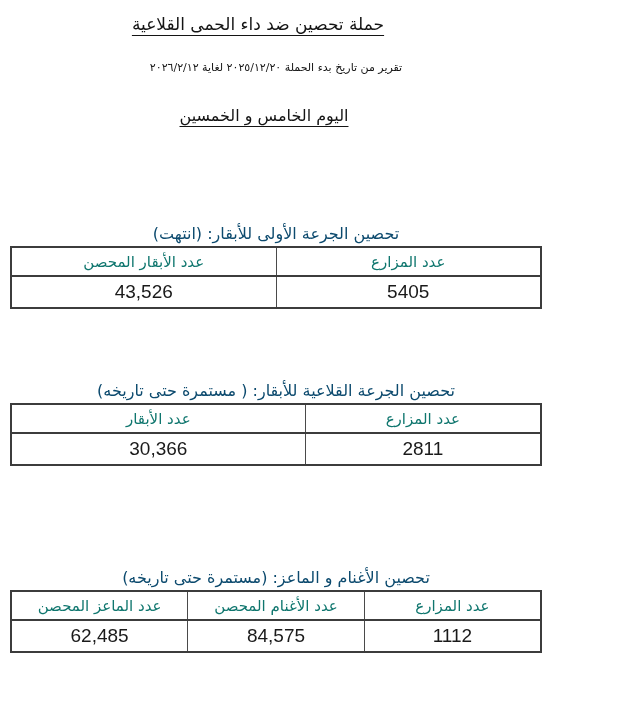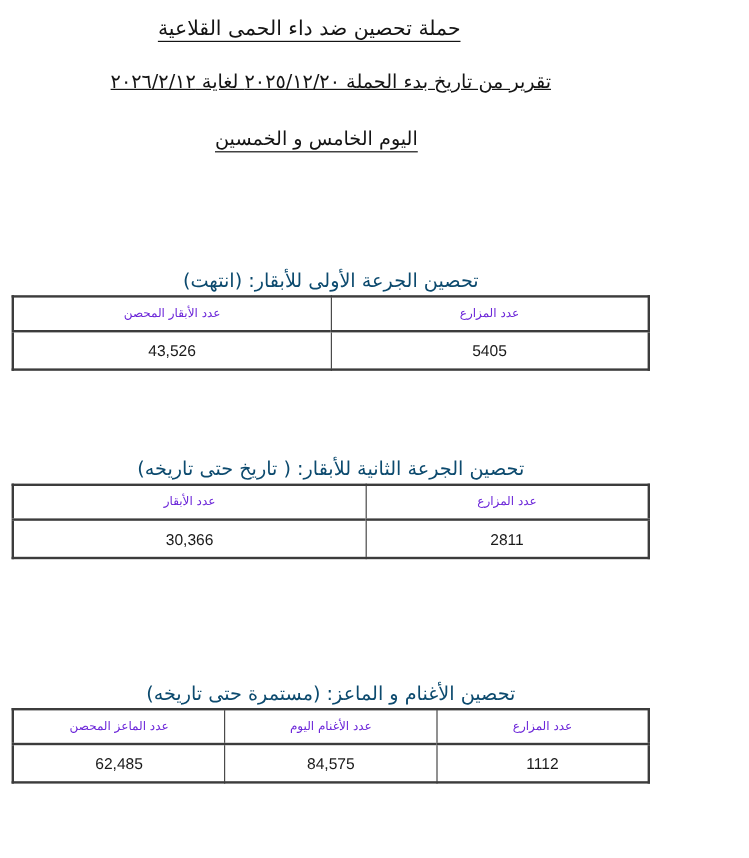--- a/index.html
+++ b/index.html
@@ -22,21 +22,21 @@
     color: #141414;
     white-space: nowrap;
   }
   .doc-title {
     font-size: 17px;
     text-decoration: underline;
     text-underline-offset: 5px;
     text-decoration-thickness: 1px;
     transform: translateX(-18px); 
   }
-  .report-line { margin-top: 20px; font-size: 16px; text-decoration: underline; }
+  .report-line { margin-top: 20px; font-size: 11px; }
   .day-line {
     margin-top: 24px;
     font-size: 16px;
     text-decoration: underline;
     text-underline-offset: 5px;
     transform: translateX(-12px);
   }
   .section-heading {
     text-align: center;
     font-size: 16px;
@@ -62,28 +62,28 @@
     border: 1px solid #4a4a4a;
     text-align: center;
     vertical-align: middle;
     overflow: hidden;
     white-space: nowrap;
   }
   table.data-table { border: 2px solid #3c3c3c; }
   table.data-table th {
     height: 25px;
     font-weight: normal;
-    font-size: 10px;
-    color: #6d28d9;
+    font-size: 15px;
+    color: #0f766e;
     border-bottom: 2px solid #3c3c3c;
     font-family: "DejaVu Sans", sans-serif;
   }
   table.data-table td {
     height: 28px;
-    font-size: 13px;
+    font-size: 19px;
     color: #1a1a1a;
     font-family: "Liberation Sans", "DejaVu Sans", sans-serif;
     direction: ltr;
   }
   
   .t2-col-farms  { width: 44.5%; }
   .t2-col-cattle { width: 55.5%; }
 </style>
 </head>
 <body>
@@ -104,21 +104,21 @@
         <th>عدد المزارع</th>
         <th>عدد الأبقار المحصن</th>
       </tr>
       <tr>
         <td>5405</td>
         <td>43,526</td>
       </tr>
     </tbody>
   </table>
 
-  <div class="section-heading h2">تحصين الجرعة الثانية للأبقار: ( تاريخ حتى تاريخه)</div>
+  <div class="section-heading h2">تحصين الجرعة القلاعية للأبقار: ( مستمرة حتى تاريخه)</div>
 
   <table class="data-table mt-t2">
     <colgroup>
       <col class="t2-col-farms">
       <col class="t2-col-cattle">
     </colgroup>
     <tbody>
       <tr>
         <th>عدد المزارع</th>
         <th>عدد الأبقار</th>
@@ -129,21 +129,21 @@
       </tr>
     </tbody>
   </table>
 
   <div class="section-heading h3">تحصين الأغنام و الماعز: (مستمرة حتى تاريخه)</div>
 
   <table class="data-table mt-t3">
     <tbody>
       <tr>
         <th>عدد المزارع</th>
-        <th>عدد الأغنام اليوم</th>
+        <th>عدد الأغنام المحصن</th>
         <th>عدد الماعز المحصن</th>
       </tr>
       <tr>
         <td>1112</td>
         <td>84,575</td>
         <td>62,485</td>
       </tr>
     </tbody>
   </table>
 

